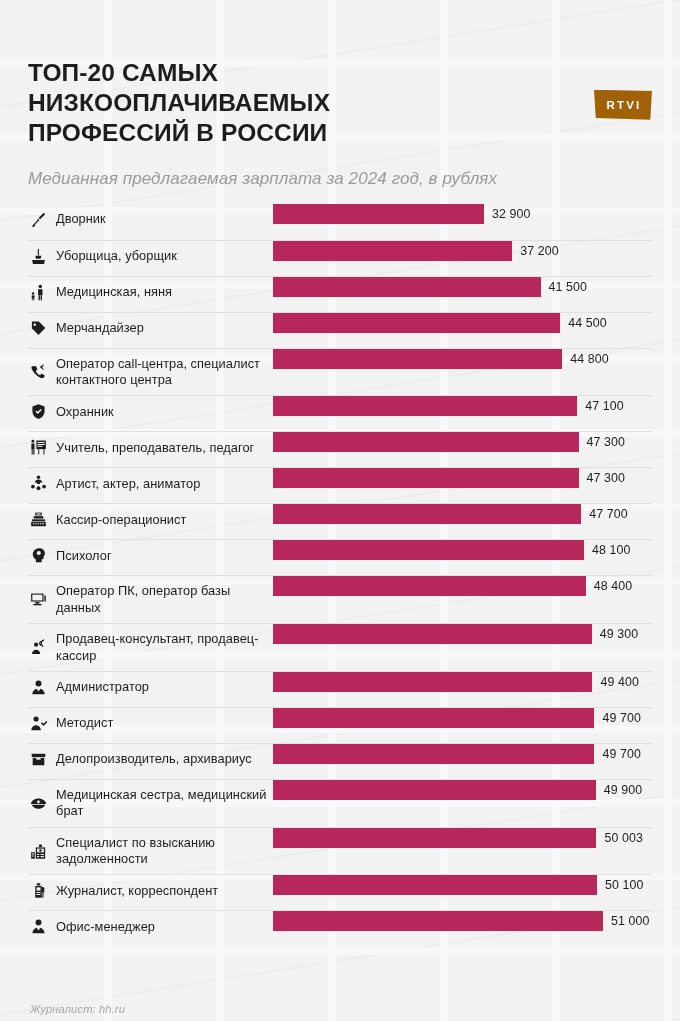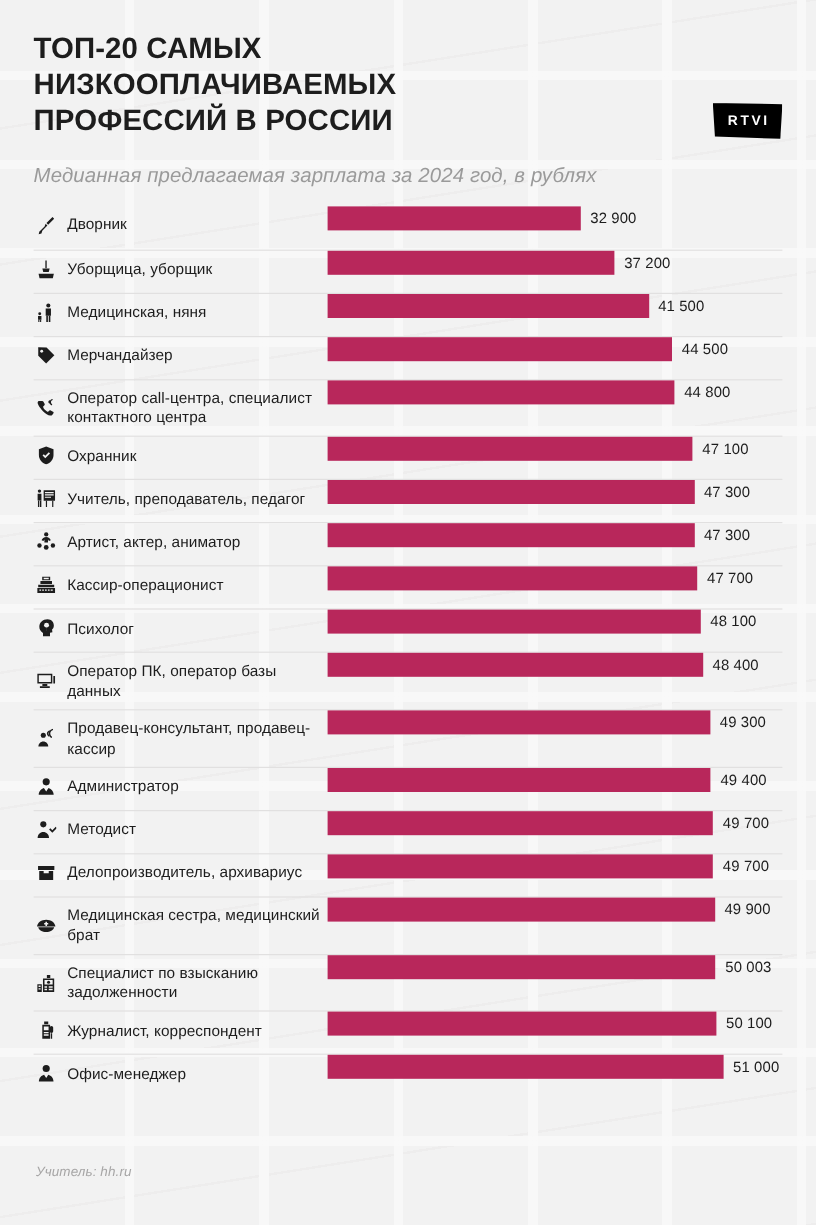--- a/index.html
+++ b/index.html
@@ -46,39 +46,40 @@
     position: relative;
     z-index: 1;
     width: 680px;
     height: 1021px;
     padding: 0 28px;
   }
 
   
   .header {
     display: flex;
-    align-items: flex-end;
+    align-items: center;
     justify-content: space-between;
     padding-top: 26px;
+    margin-top: 32px;
   }
 
   .title {
     font-size: 24.5px;
     line-height: 1.22;
     font-weight: 700;
     letter-spacing: .1px;
     color: #1d1d1d;
     text-transform: uppercase;
     max-width: 400px;
   }
 
   .logo {
     width: 58px;
     height: 30px;
-    background: #000000;
+    background: #a16207;
     display: flex;
     align-items: center;
     justify-content: center;
     clip-path: polygon(0 0, 100% 4%, 97% 100%, 3% 94%);
     margin-top: 4px;
     flex: none;
   }
   .logo-text {
     color: #fff;
     font-size: 11.5px;
@@ -500,15 +501,15 @@
           </span>
           <span class="label-text">Офис-менеджер</span>
         </div>
         <div class="bar-area">
           <div class="bar" style="width: 329.9px; background: rgb(184, 39, 91);"></div>
           <span class="bar-value">51 000</span>
         </div>
       </div>
     </div>
 
-  <div class="source">Учитель: hh.ru</div>
+  <div class="source">Журналист: hh.ru</div>
 
 </div>
 
 </body></html>

